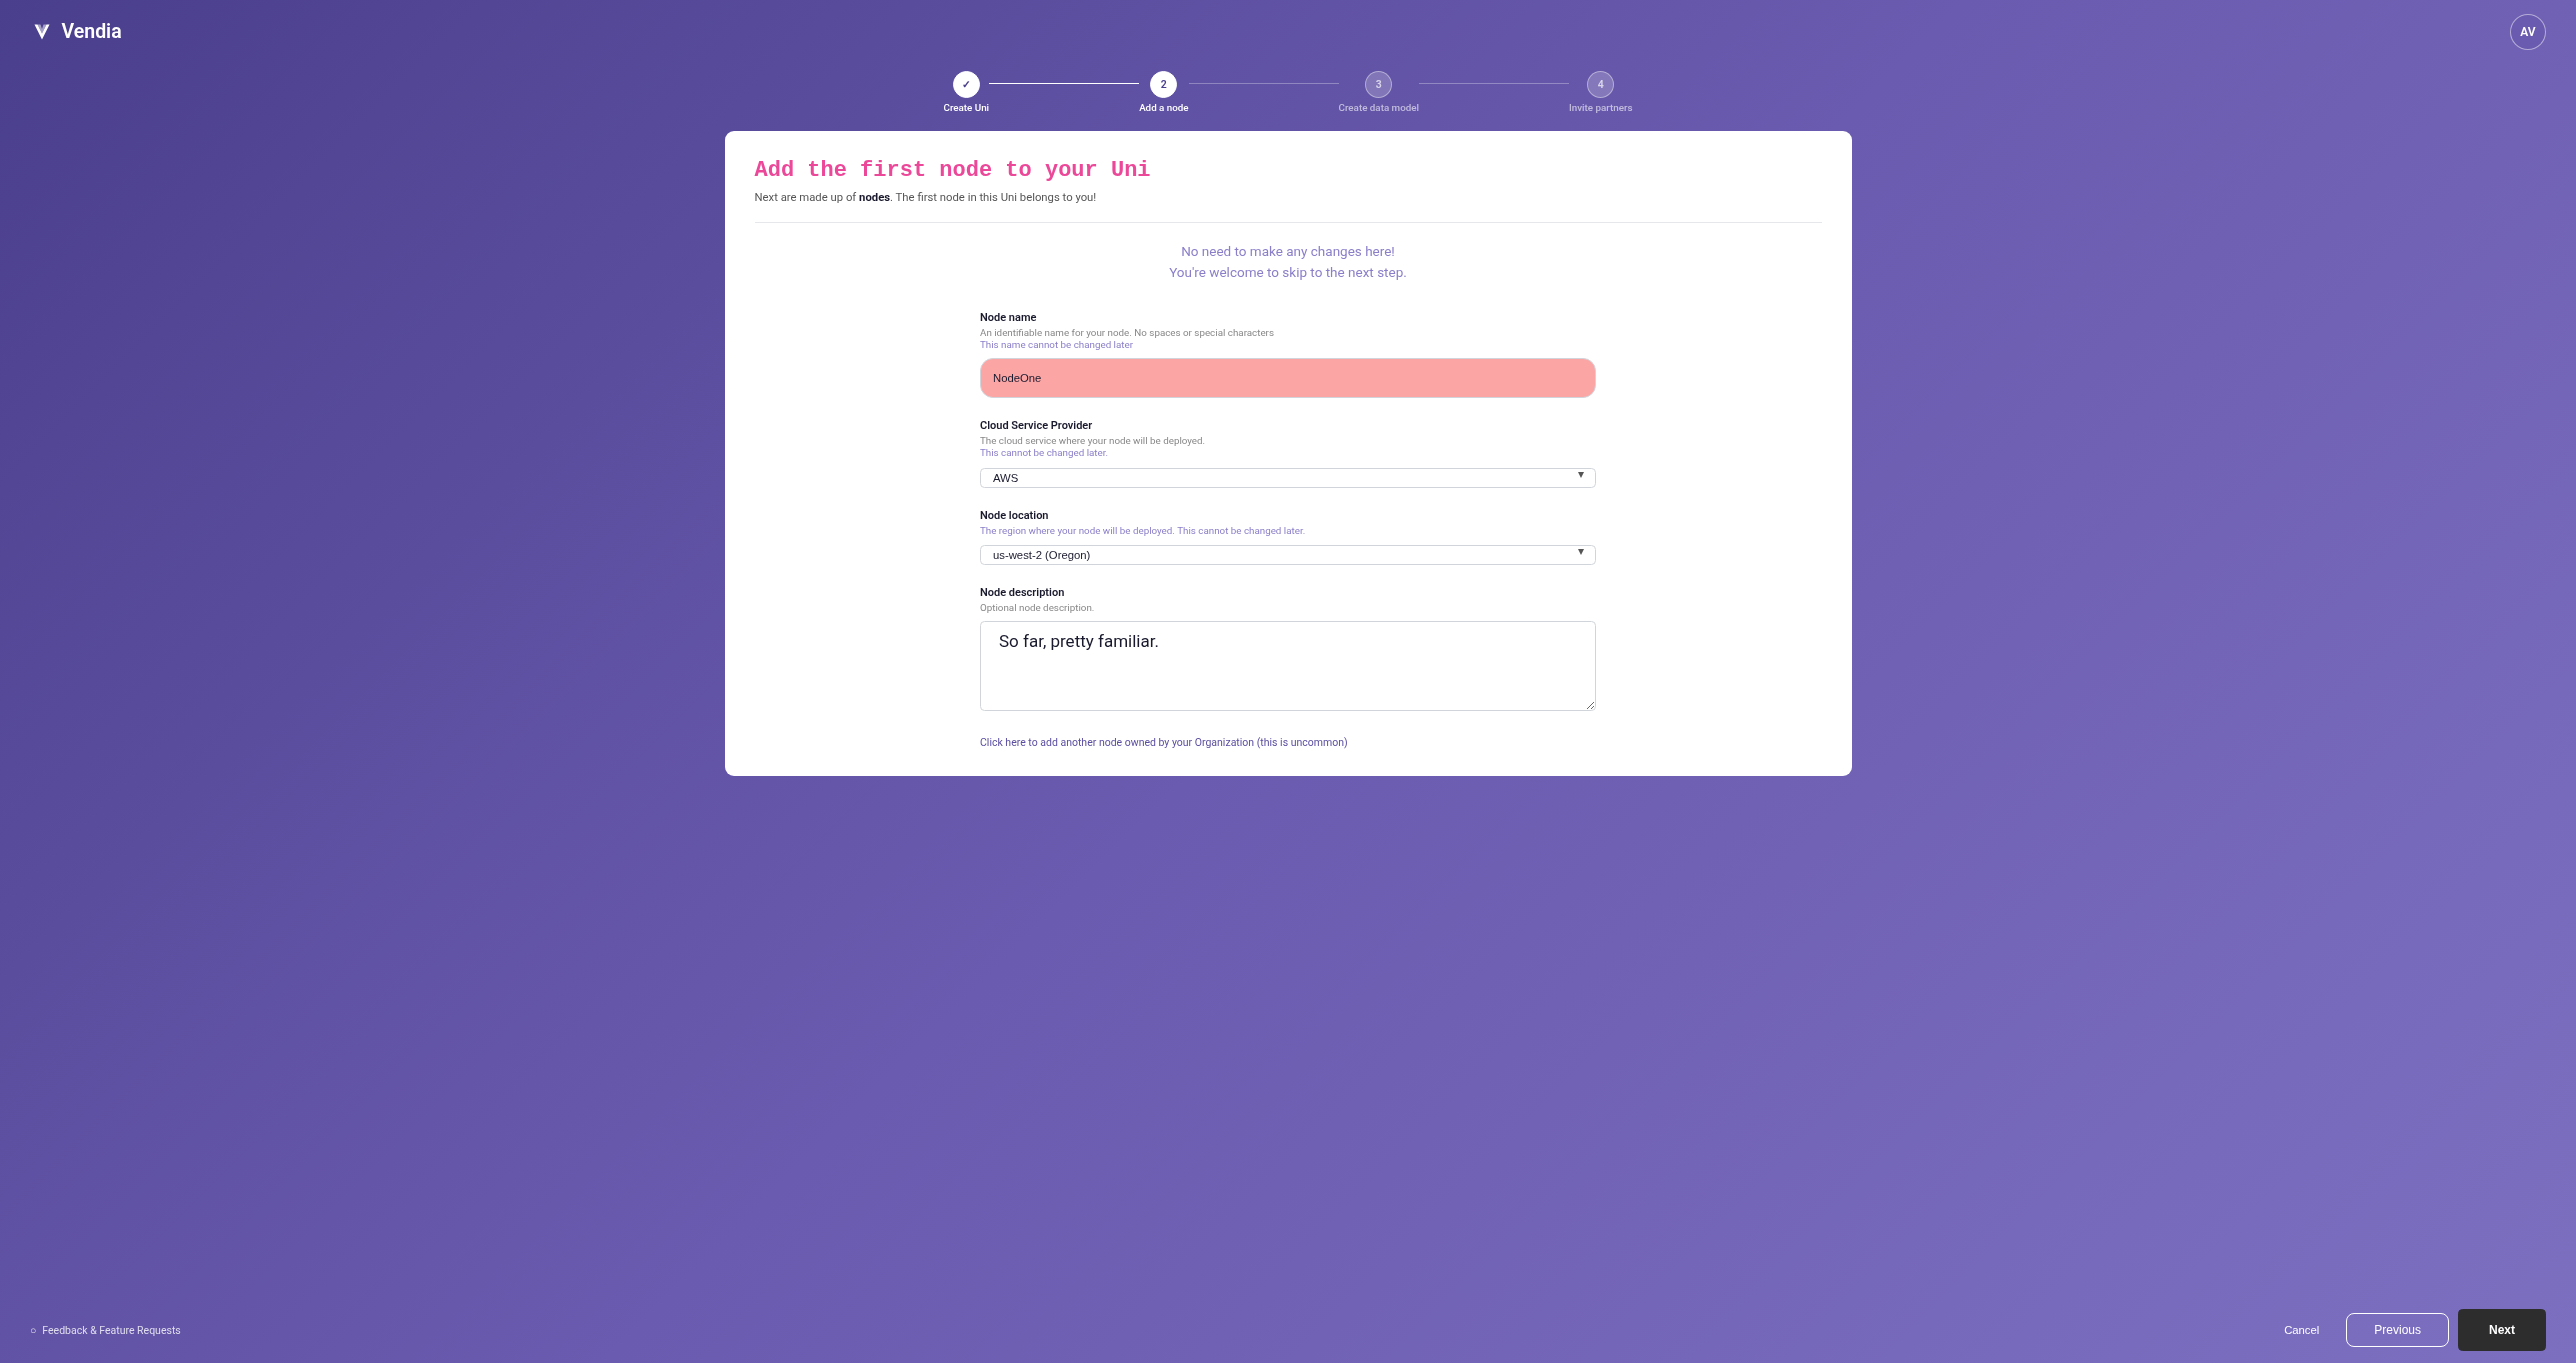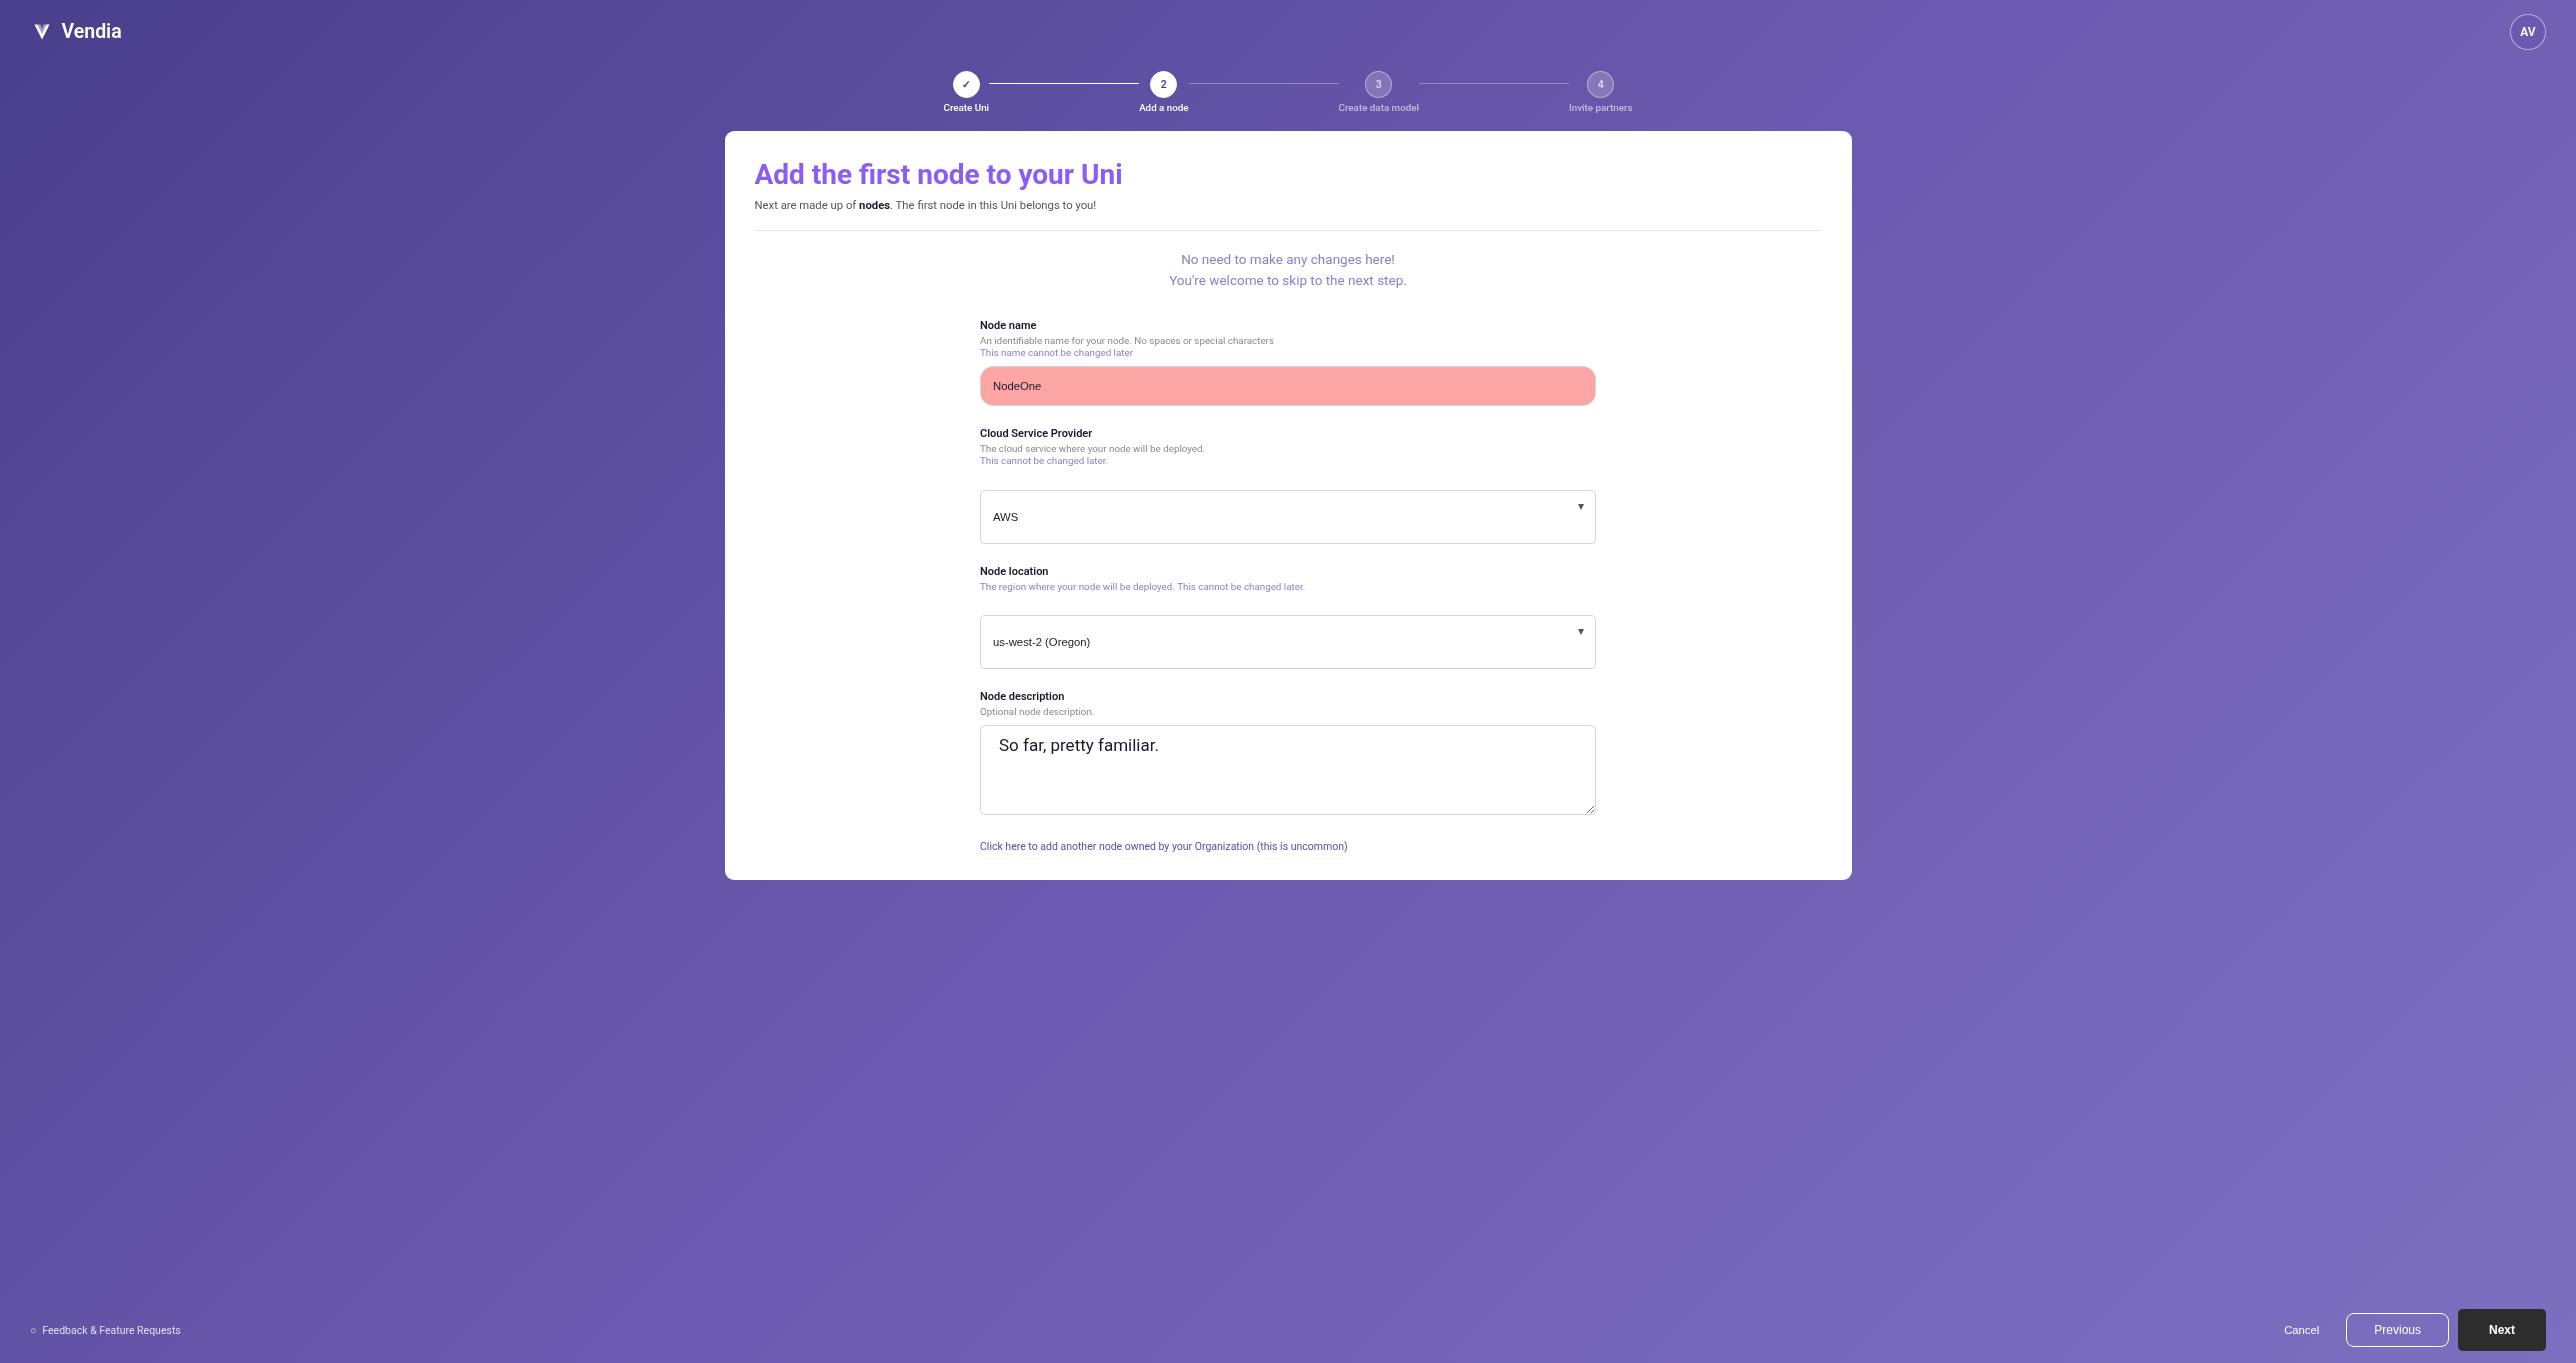--- a/index.html
+++ b/index.html
@@ -134,24 +134,25 @@
     .card {
       background: white;
       border-radius: 9px;
       padding: 27px 30px;
       max-width: 1127px;
       margin: 0 auto;
       min-height: 511px;
     }
 
     .card-title {
-      font-size: 28px;
+      font-size: 22px;
       font-weight: 700;
-      color: #8b5cf6;
+      color: #ec4899;
       margin-bottom: 7.5px;
+      font-family: Liberation Mono, monospace;
     }
 
     .card-subtitle {
       font-size: 11.3px;
       color: #555;
       margin-bottom: 18px;
       padding-bottom: 18px;
       border-bottom: 0.8px solid #e5e7eb;
     }
 
@@ -202,27 +203,27 @@
       border-radius: 13px;
       font-size: 11.3px;
       color: #1a1a2e;
       outline: none;
       margin-top: 6px;
       background: #fca5a5;
     }
 
     .field-select {
       width: 100%;
-      padding: 20px 12px;
+      padding: 3px 12px;
       border: 0.8px solid #d1d5db;
       border-radius: 4.5px;
       font-size: 11.3px;
       color: #1a1a2e;
       outline: none;
-      margin-top: 22px;
+      margin-top: 8px;
       background: white;
       appearance: none;
       cursor: pointer;
     }
 
     .select-wrapper {
       position: relative;
     }
 
     .select-wrapper .chevron {

